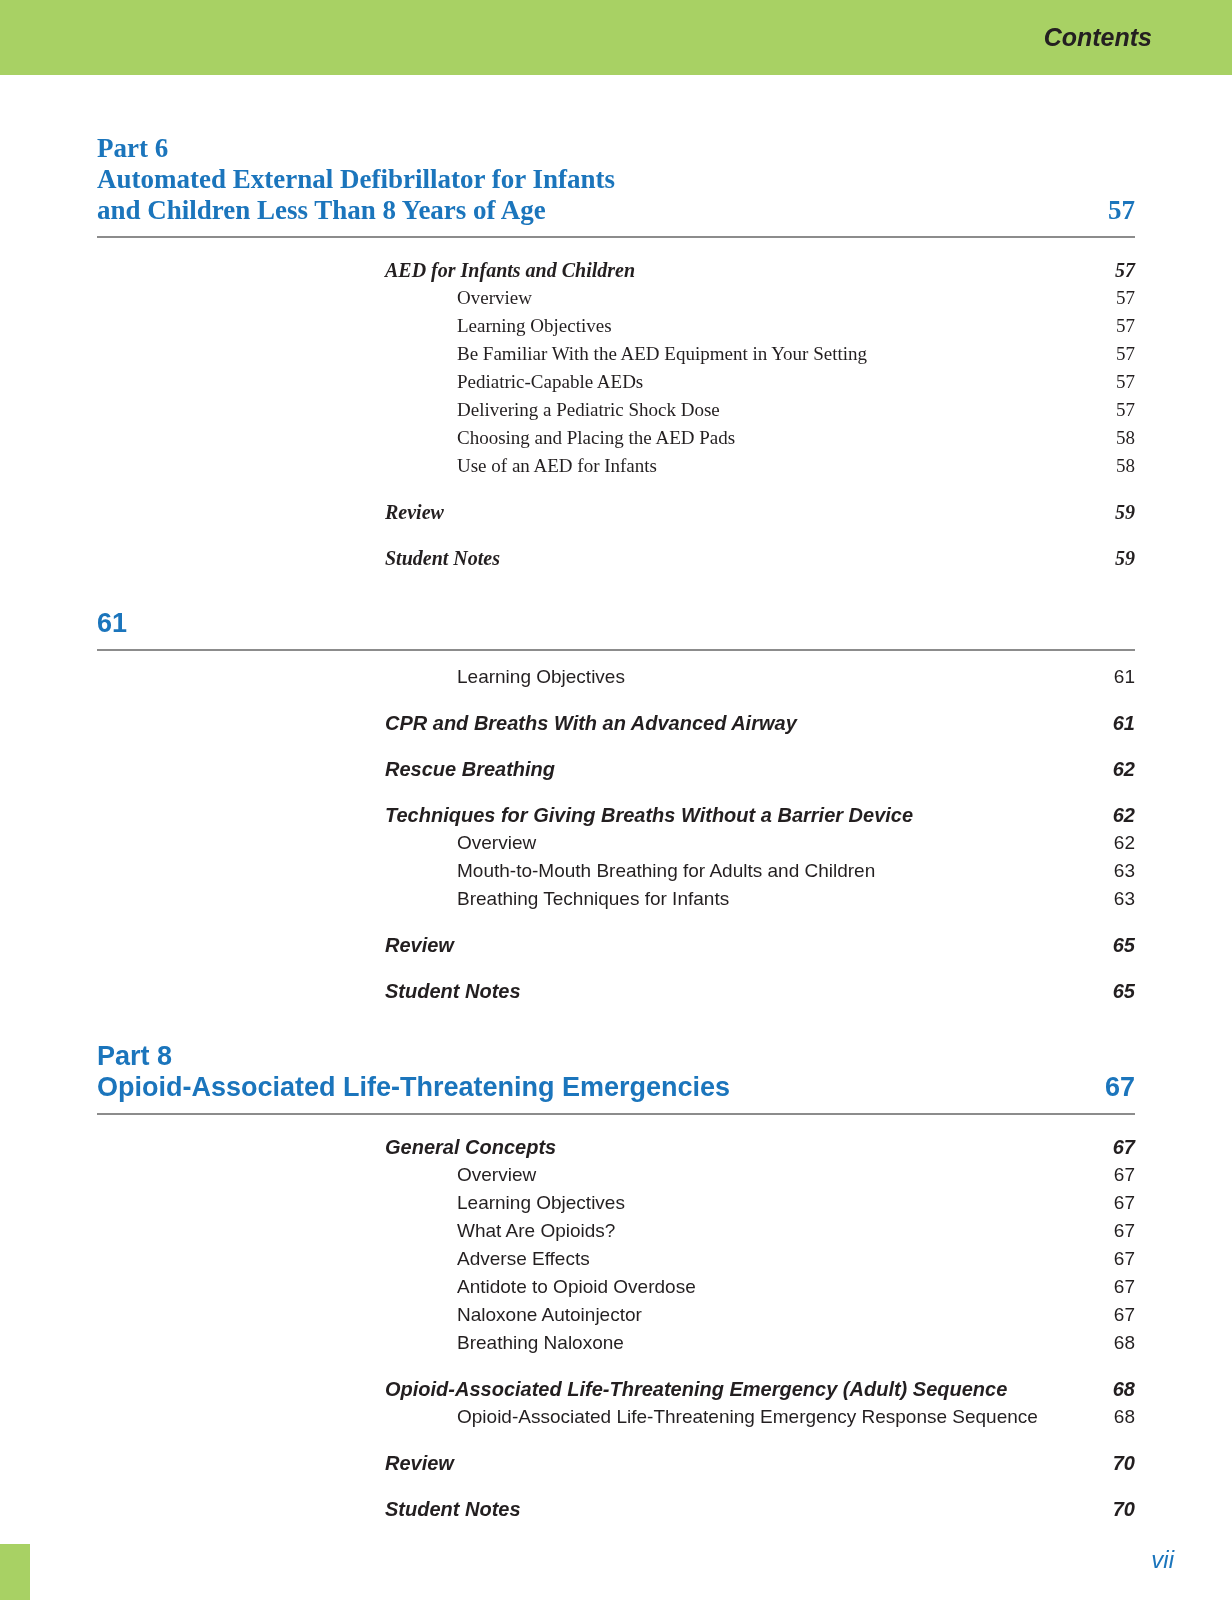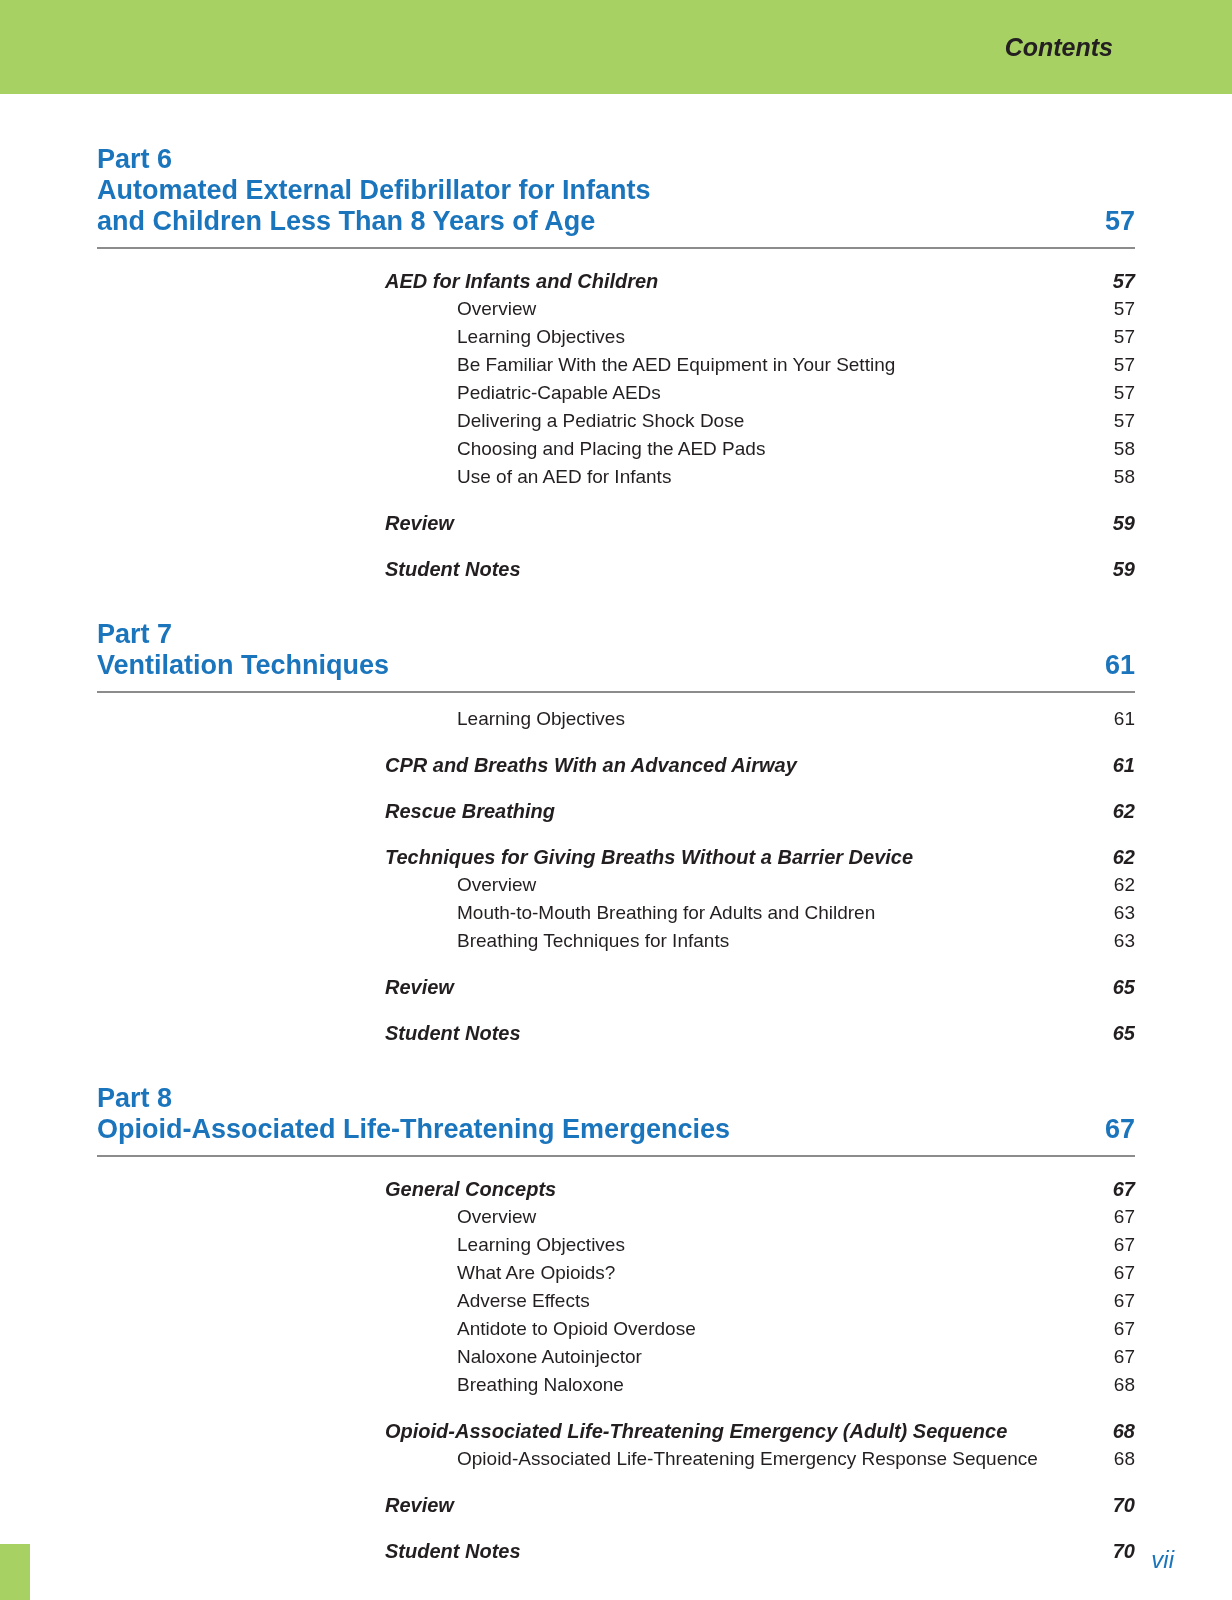--- a/index.html
+++ b/index.html
@@ -4,30 +4,30 @@
 <style>
   * { margin:0; padding:0; box-sizing:border-box; }
   html,body { background:#ffffff; }
   body {
     width:1232px; height:1600px;
     position:relative; overflow:hidden;
     font-family:"Liberation Sans", sans-serif;
     color:var(--text,#231f20);
   }
   .top-bar {
-    height:94px; background:var(--green,#a8d164);
+    height:75px; background:var(--green,#a8d164);
     display:flex; justify-content:flex-end; align-items:center;
-    padding-right:119px;
+    padding-right:80px;
   }
   .contents-label {
     font-size:25px; font-weight:bold; font-style:italic; color:#242021;
   }
   .toc { padding:50px 97px 0 97px; }
   .toc-section { margin-top:36px; }
-  .toc-section:first-child { margin-top:0; }
+  .toc-section:first-child { margin-top:8px;font-family:Liberation Serif, serif; }
   .part-heading {
     display:flex; align-items:flex-end;
     border-bottom:2px solid var(--rule,#8c8c8c);
     padding-bottom:10px;
   }
   .part-text { flex:1; color:var(--blue,#1b75bc); font-weight:bold; font-size:27px; line-height:31px; }
   .part-page { color:var(--blue,#1b75bc); font-weight:bold; font-size:27px; line-height:31px; }
   .entries { margin-top:12px; }
   .entry { display:flex; align-items:flex-start; line-height:28px; }
   .entry-label { flex:1; }
@@ -112,26 +112,20 @@
 
   <div class="entry l1">
     <span class="entry-label">Student Notes</span>
     <span class="entry-page">59</span>
   </div>
 </div>
   </section>
 
   <section class="toc-section">
     <div class="part-heading">
-      <div class="part-text">
-        <div class="part-label">Part 7</div>
-        <div class="part-title">
-            <div>Ventilation Techniques</div>
-          </div>
-      </div>
       <div class="part-page">61</div>
     </div>
     <div class="entries">
   <div class="entry l2">
     <span class="entry-label">Learning Objectives</span>
     <span class="entry-page">61</span>
   </div>
 
   <div class="entry l1">
     <span class="entry-label">CPR and Breaths With an Advanced Airway</span>

